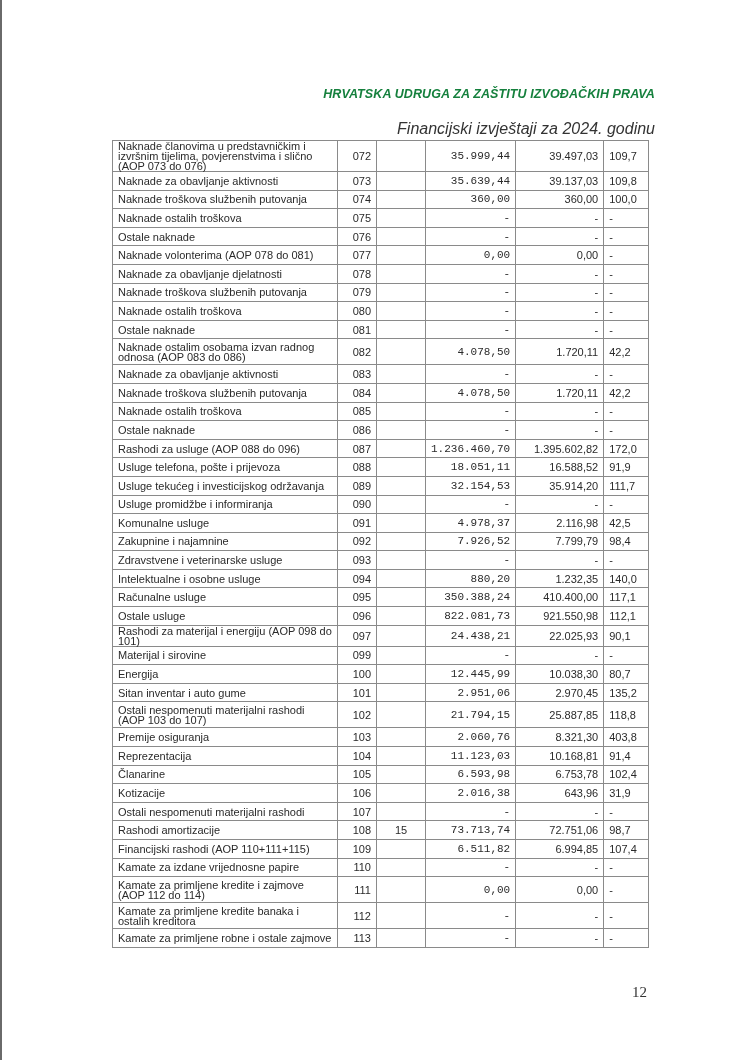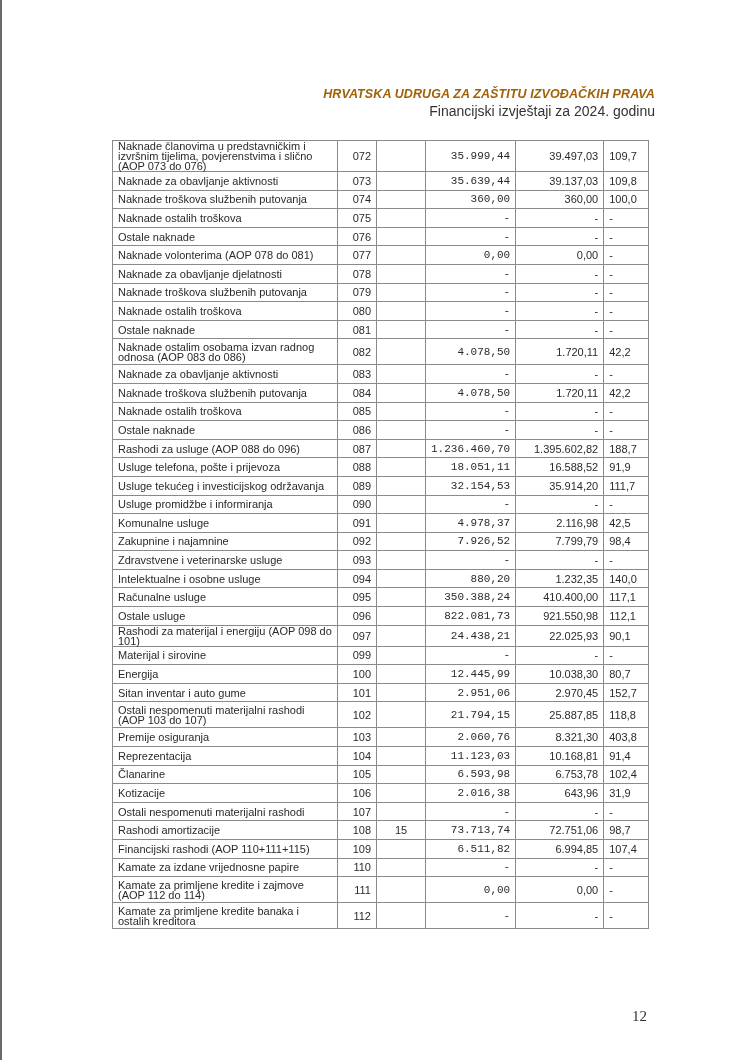--- a/index.html
+++ b/index.html
@@ -1,30 +1,30 @@
 <!DOCTYPE html>
 <html><head>
 <meta charset="utf-8">
 <style>
   html, body { margin:0; padding:0; }
   body { width:750px; height:1060px; background:#ffffff; position:relative; overflow:hidden; font-family:"Liberation Sans", sans-serif; color:#222; }
   .left-edge { position:absolute; left:0; top:0; width:2px; height:1060px; background:#6a6a6a; }
   .header { position:absolute; right:95px; top:87px; text-align:right; }
-  .header .org { font-weight:bold; font-style:italic; font-size:12.5px; letter-spacing:0.1px; color:#a16207; }
-  .header .sub { font-size:14px; color:#333; margin-top:2px; }
+  .header .org { font-weight:bold; font-style:italic; font-size:12.5px; letter-spacing:0.1px; color:#15803d; }
+  .header .sub { font-style:italic; font-size:16px; color:#333; margin-top:19px; }
   table.fin { position:absolute; left:112px; top:140px; border-collapse:collapse; font-size:11px; color:#2a2a2a;border-radius:17px; }
   table.fin td { border:1px solid #8a8a8a; padding:0 5px; height:17.6px; line-height:10px; vertical-align:middle; }
   table.fin tr.tall td { height:25px; }
   td.desc { width:214px; text-align:left; }
   td.aop { width:28px; text-align:right; }
   td.note { width:38px; text-align:center;margin-left:36px; }
   td.v1 { width:79px; text-align:right;font-family:Liberation Mono, monospace; }
   td.v2 { width:77px; text-align:right; }
   td.idx { width:34px; text-align:left; }
-  .page-num { position:absolute; left:632px; top:984px; font-family:"Liberation Serif", serif; font-size:15px; color:#333;margin-top:24px; }
+  .page-num { position:absolute; left:632px; top:984px; font-family:"Liberation Serif", serif; font-size:15px; color:#333; }
   .footer-marks { position:absolute; left:20px; top:1052px; width:360px; height:3px; }
 </style>
 </head>
 <body>
 
 <div class="left-edge"></div>
 
 <div class="header">
   <div class="org">HRVATSKA UDRUGA ZA ZAŠTITU IZVOĐAČKIH PRAVA</div>
   <div class="sub">Financijski izvještaji za 2024. godinu</div>
@@ -151,21 +151,21 @@
         <td class="v1">-</td>
         <td class="v2">-</td>
         <td class="idx">-</td>
       </tr>
       <tr>
         <td class="desc">Rashodi za usluge (AOP 088 do 096)</td>
         <td class="aop">087</td>
         <td class="note"></td>
         <td class="v1">1.236.460,70</td>
         <td class="v2">1.395.602,82</td>
-        <td class="idx">188,7</td>
+        <td class="idx">172,0</td>
       </tr>
       <tr>
         <td class="desc">Usluge telefona, pošte i prijevoza</td>
         <td class="aop">088</td>
         <td class="note"></td>
         <td class="v1">18.051,11</td>
         <td class="v2">16.588,52</td>
         <td class="idx">91,9</td>
       </tr>
       <tr>
@@ -255,21 +255,21 @@
         <td class="v1">12.445,99</td>
         <td class="v2">10.038,30</td>
         <td class="idx">80,7</td>
       </tr>
       <tr>
         <td class="desc">Sitan inventar i auto gume</td>
         <td class="aop">101</td>
         <td class="note"></td>
         <td class="v1">2.951,06</td>
         <td class="v2">2.970,45</td>
-        <td class="idx">152,7</td>
+        <td class="idx">135,2</td>
       </tr>
       <tr class="tall">
         <td class="desc">Ostali nespomenuti materijalni rashodi (AOP 103 do 107)</td>
         <td class="aop">102</td>
         <td class="note"></td>
         <td class="v1">21.794,15</td>
         <td class="v2">25.887,85</td>
         <td class="idx">118,8</td>
       </tr>
       <tr>
@@ -345,20 +345,28 @@
         <td class="idx">-</td>
       </tr>
       <tr class="tall">
         <td class="desc">Kamate za primljene kredite banaka i ostalih kreditora</td>
         <td class="aop">112</td>
         <td class="note"></td>
         <td class="v1">-</td>
         <td class="v2">-</td>
         <td class="idx">-</td>
       </tr>
+      <tr>
+        <td class="desc">Kamate za primljene robne i ostale zajmove</td>
+        <td class="aop">113</td>
+        <td class="note"></td>
+        <td class="v1">-</td>
+        <td class="v2">-</td>
+        <td class="idx">-</td>
+      </tr>
     </tbody>
 </table>
 
 <div class="page-num">12</div>
 
 <div class="footer-marks">
   
 </div>
 
 </body></html>

